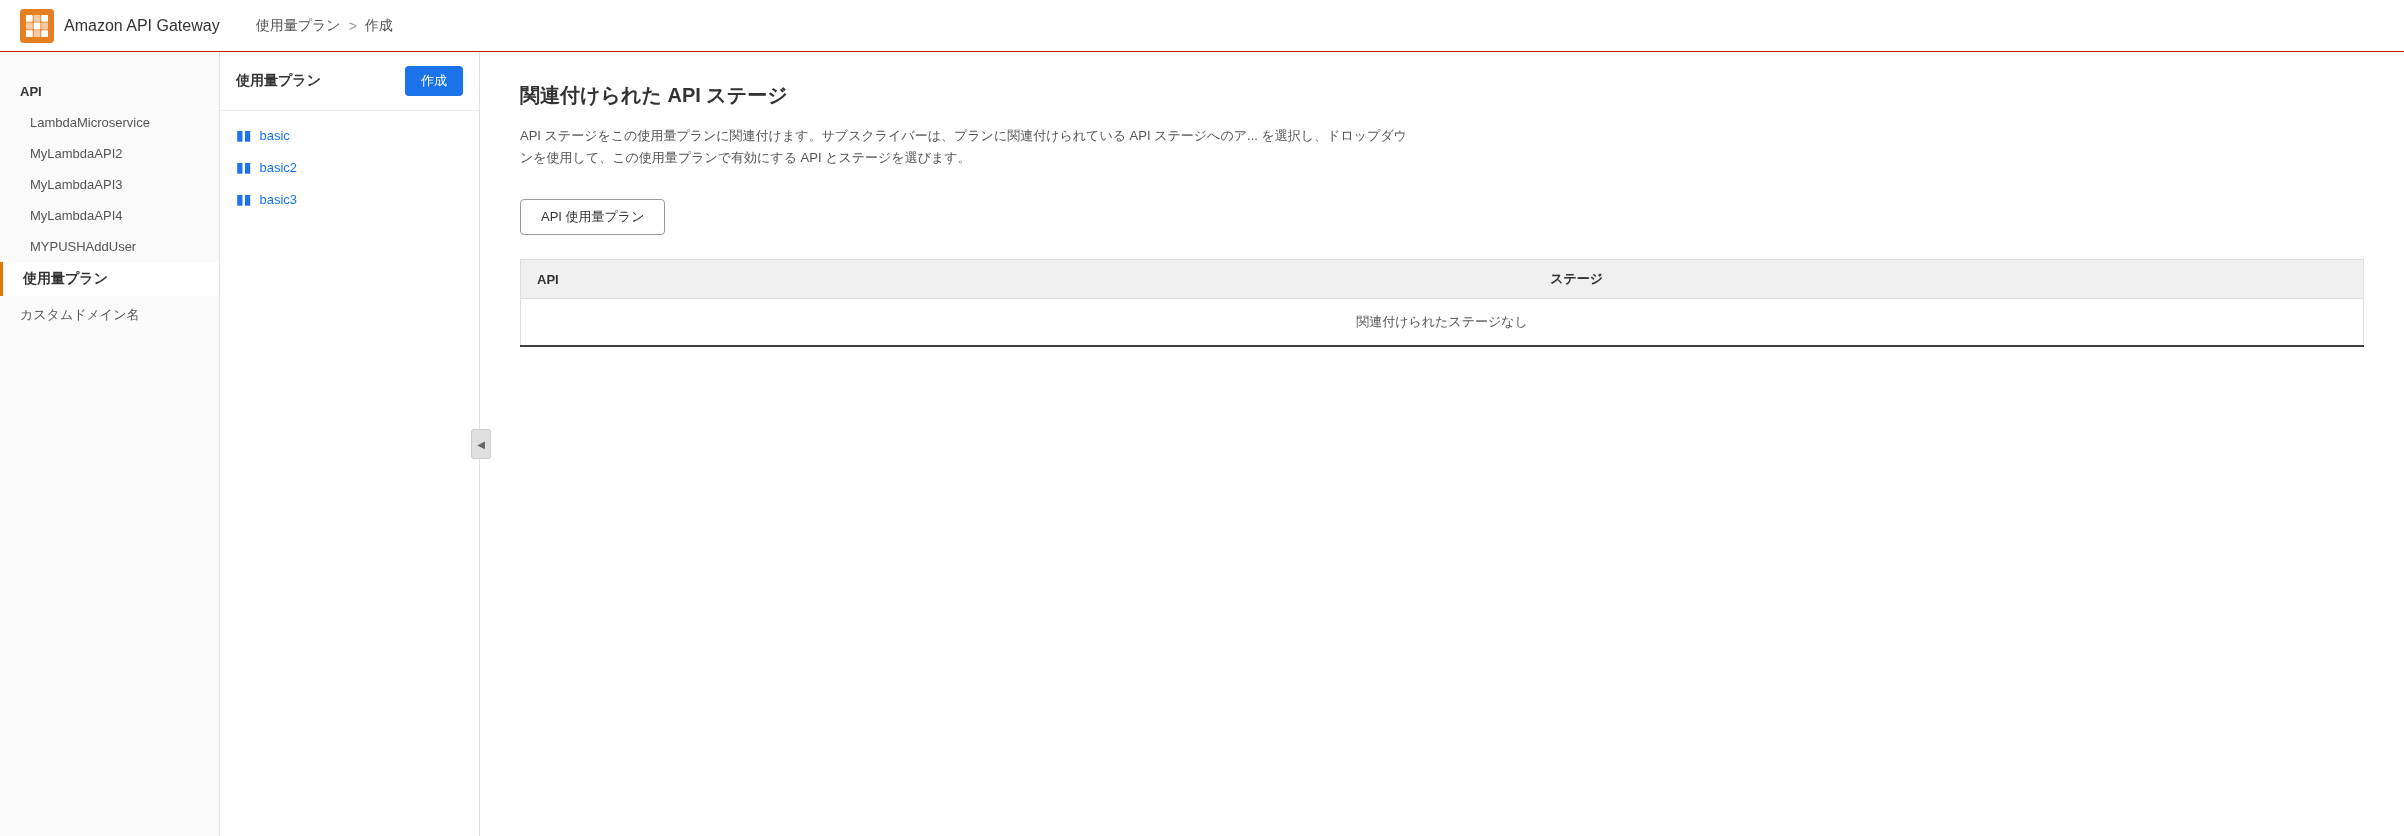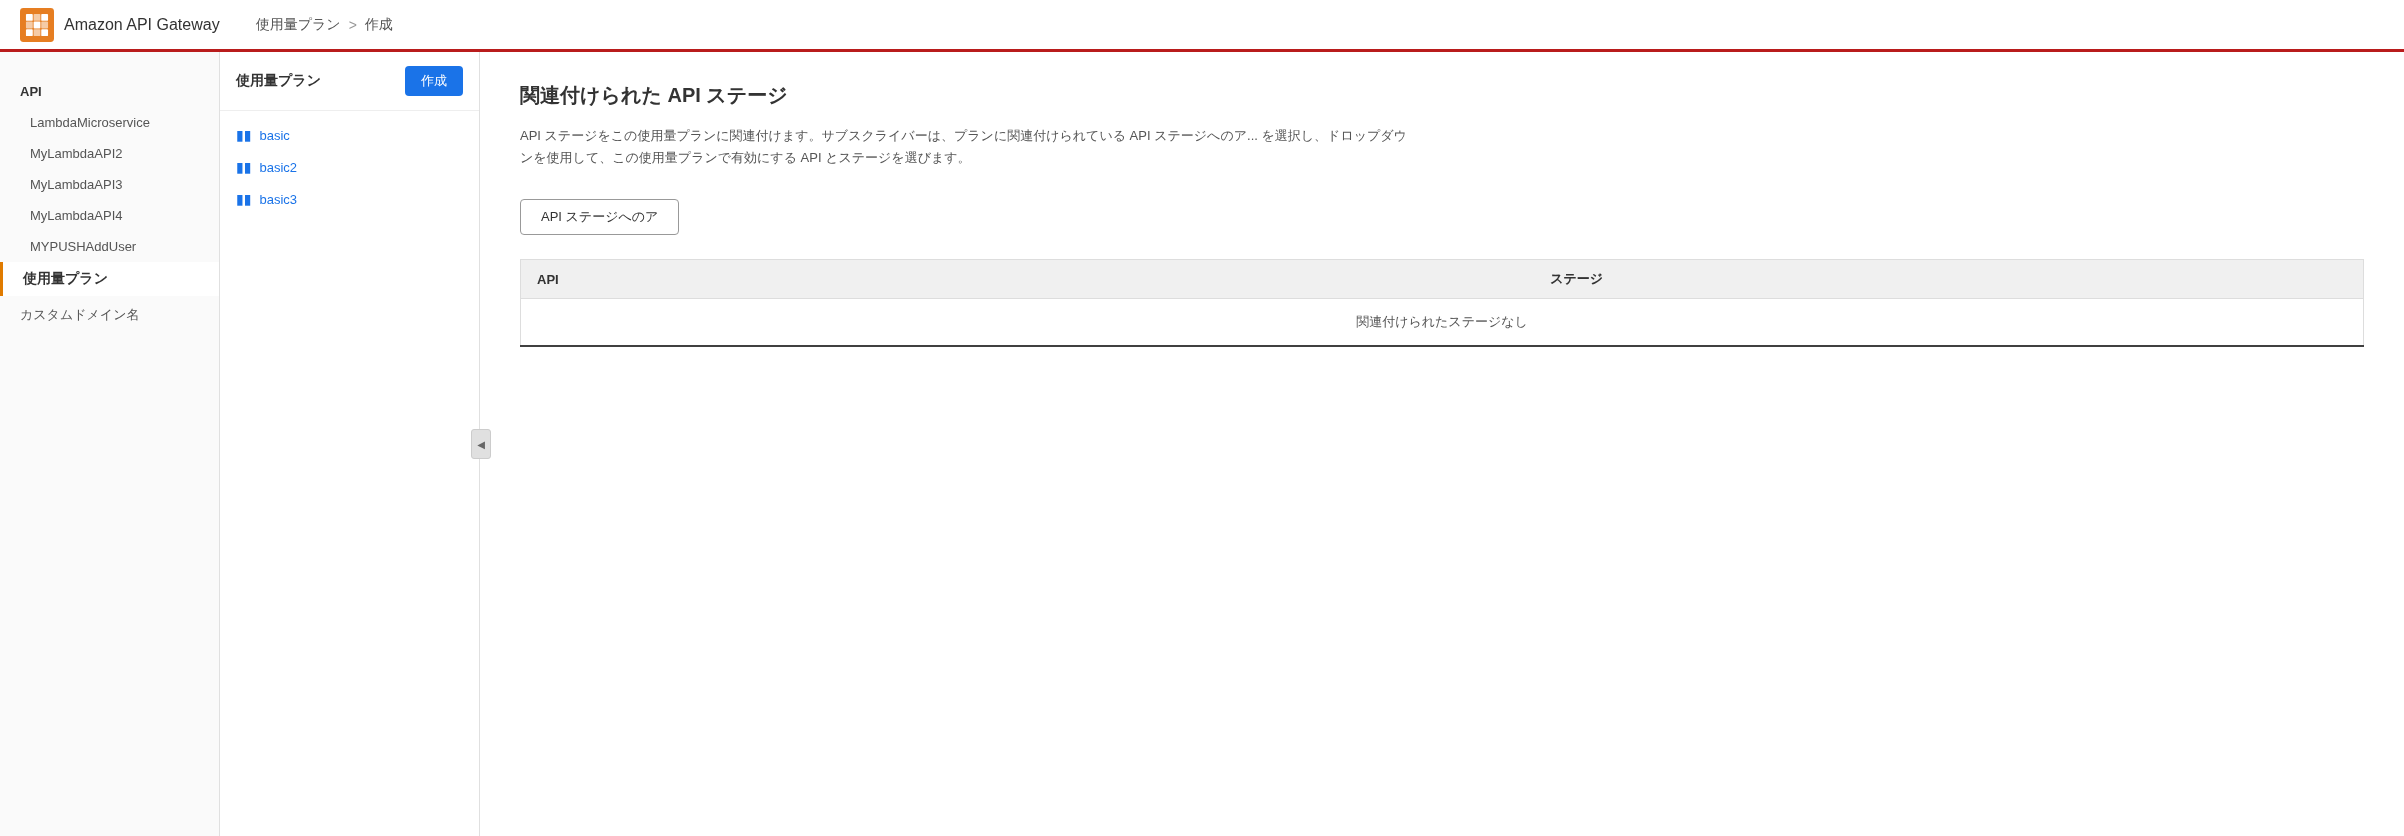--- a/index.html
+++ b/index.html
@@ -12,21 +12,21 @@
       height: 836px;
       overflow: hidden;
     }
 
     
     .top-header {
       display: flex;
       align-items: center;
       height: 52px;
       background: #fff;
-      border-bottom: 3px solid #b91c1c;
+      border-bottom: 1px solid #b91c1c;
       padding: 4px 20px;
       gap: 16px;
     }
     .header-logo {
       display: flex;
       align-items: center;
       gap: 10px;
       font-size: 16px;
       font-weight: 500;
       color: #333;
@@ -303,21 +303,21 @@
       </div>
     </div>
 
     <div class="collapse-toggle">◀</div>
   </div>
 
   <div class="content-area">
     <div class="content-title">関連付けられた API ステージ</div>
     <div class="content-description">API ステージをこの使用量プランに関連付けます。サブスクライバーは、プランに関連付けられている API ステージへのア... を選択し、ドロップダウンを使用して、この使用量プランで有効にする API とステージを選びます。</div>
 
-    <button class="btn-add-stage">API ステージへのア</button>
+    <button class="btn-add-stage">API 使用量プラン</button>
 
     <table class="api-table">
       <thead>
         <tr>
           <th class="col-api">API</th>
           <th class="col-stage">ステージ</th>
         </tr>
       </thead>
       <tbody>
         <tr>

